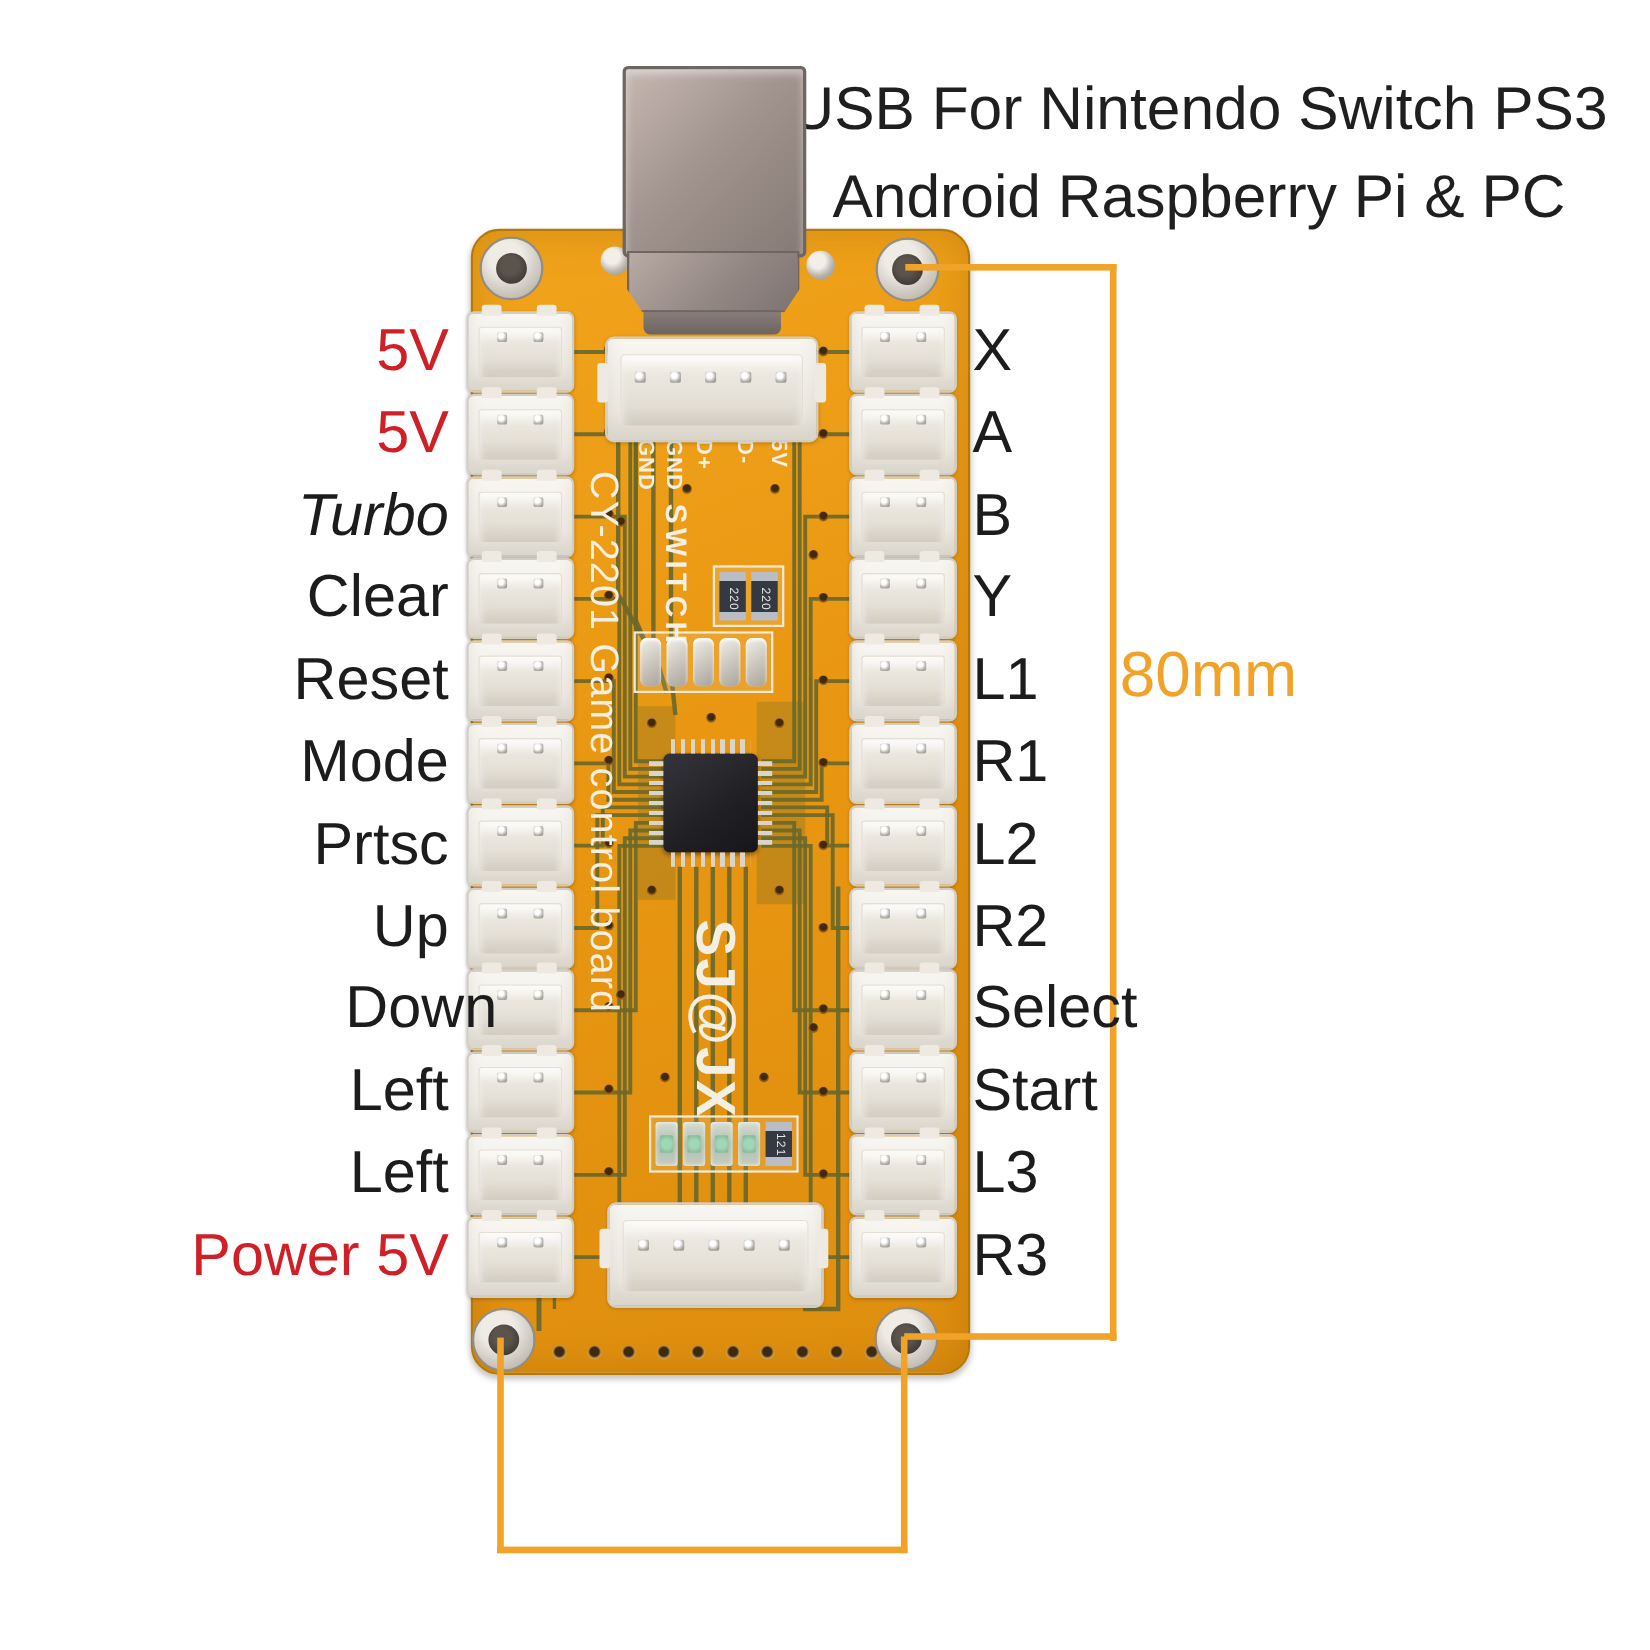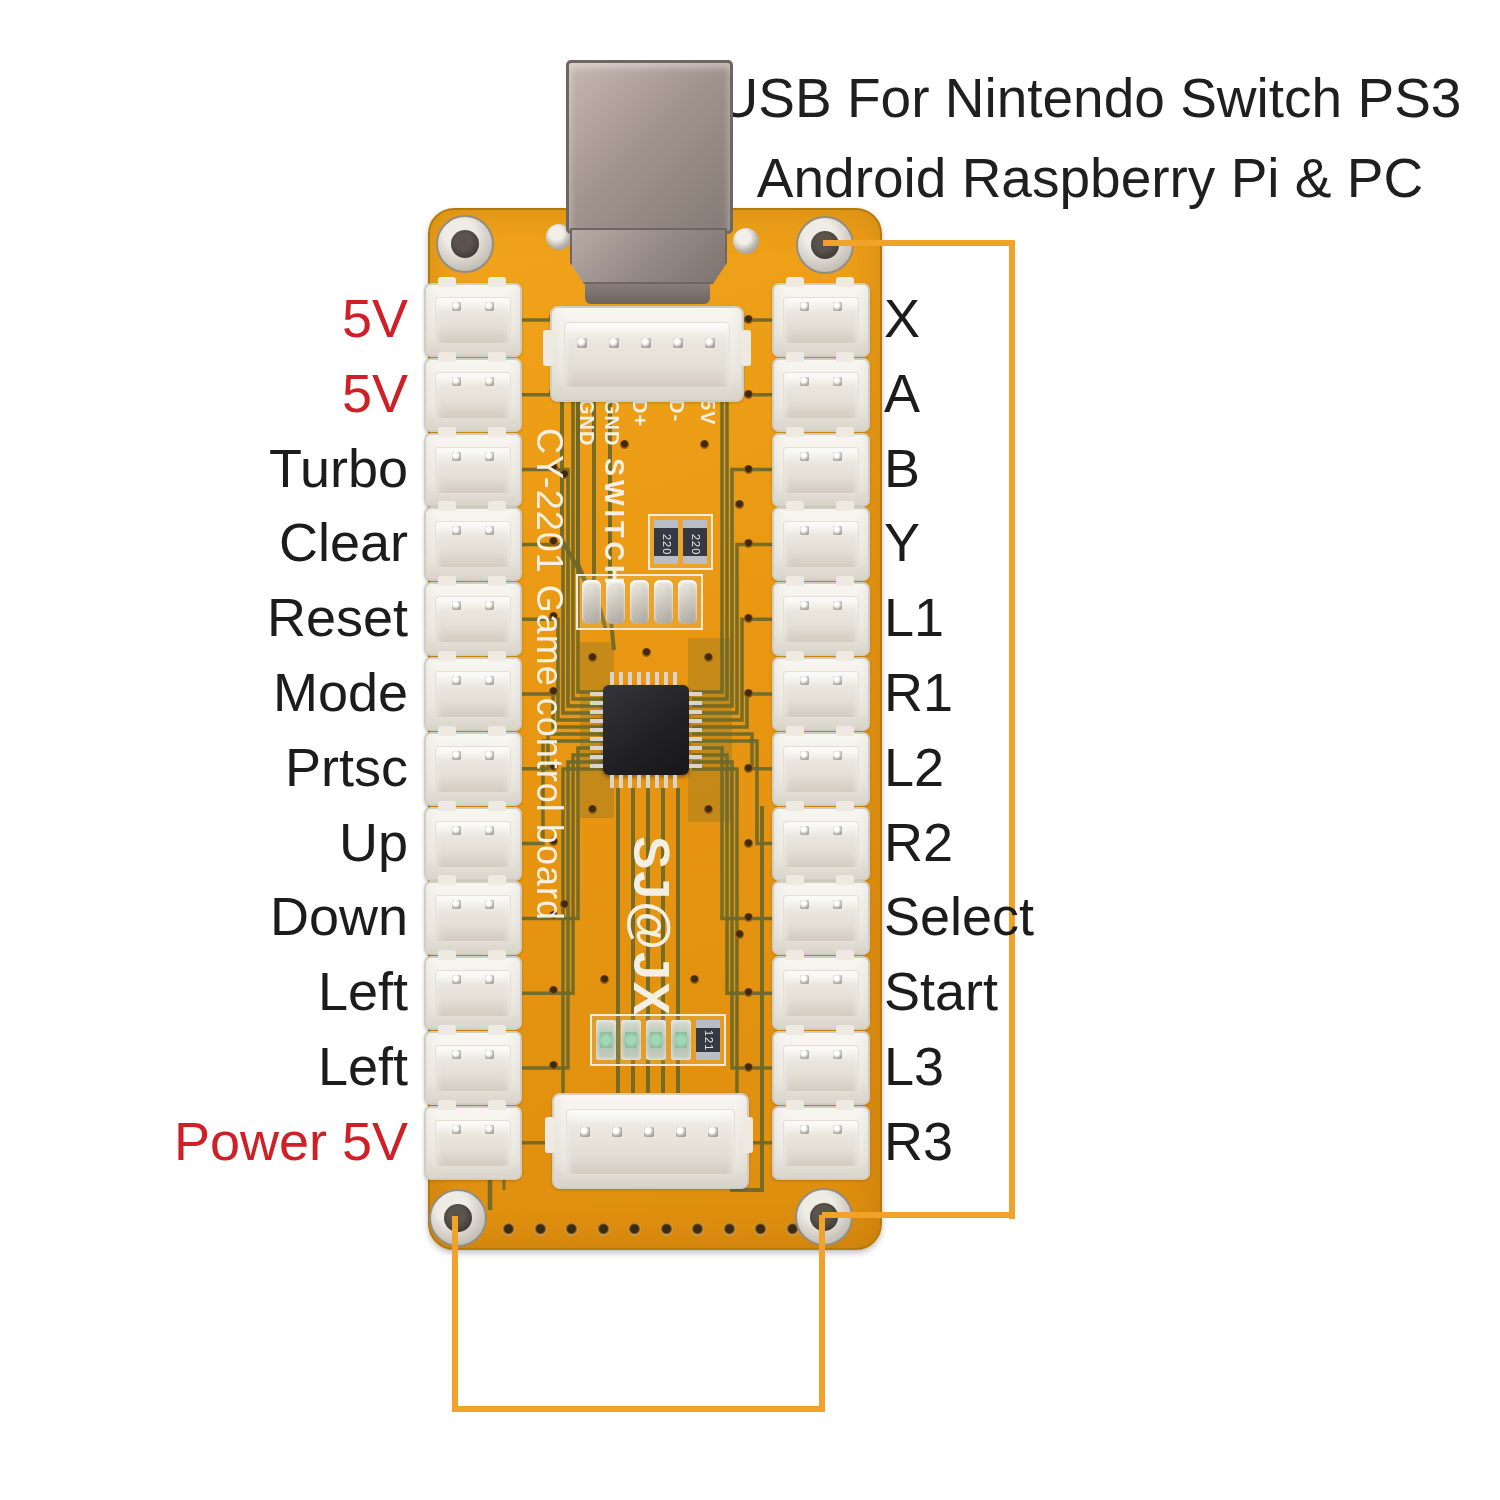--- a/index.html
+++ b/index.html
@@ -368,39 +368,40 @@
       <span class="bigvia" style="left: 785.5px; top: 1223px;"></span>
     </div>
 
   <div class="dim" style="left:823px;top:240px;width:192px;height:6px;"></div>
   <div class="dim" style="left:1009px;top:240px;width:6px;height:979px;"></div>
   <div class="dim" style="left:822px;top:1212px;width:193px;height:6px;"></div>
   <div class="dim" style="left:452px;top:1216px;width:6px;height:196px;"></div>
   <div class="dim" style="left:452px;top:1406px;width:373px;height:6px;"></div>
   <div class="dim" style="left:819px;top:1215px;width:6px;height:197px;"></div>
 
+  <div class="orange-text" style="left:1018px;top:580px;">80mm</div>
 
   <div id="labelLayer" style="position:absolute;left:0;top:0;z-index:8;">
       <div class="row-label left red" style="top: 280px;">5V</div>
       <div class="row-label right" style="top: 280px;">X</div>
       <div class="row-label left red" style="top: 354.8px;">5V</div>
       <div class="row-label right" style="top: 354.8px;">A</div>
-      <div class="row-label left" style="top: 429.6px;">Turbo</div>
+      <div class="row-label left" style="top: 429.6px; font-style: italic;">Turbo</div>
       <div class="row-label right" style="top: 429.6px;">B</div>
       <div class="row-label left" style="top: 504.4px;">Clear</div>
       <div class="row-label right" style="top: 504.4px;">Y</div>
       <div class="row-label left" style="top: 579.2px;">Reset</div>
       <div class="row-label right" style="top: 579.2px;">L1</div>
       <div class="row-label left" style="top: 654px; text-align: right;">Mode</div>
       <div class="row-label right" style="top: 654px;">R1</div>
       <div class="row-label left" style="top: 728.8px;">Prtsc</div>
       <div class="row-label right" style="top: 728.8px;">L2</div>
       <div class="row-label left" style="top: 803.6px;">Up</div>
       <div class="row-label right" style="top: 803.6px;">R2</div>
-      <div class="row-label left" style="top: 878.4px;">Down</div>
+      <div class="row-label left" style="top: 878.4px; padding-left: 44px;">Down</div>
       <div class="row-label right" style="top: 878.4px;">Select</div>
       <div class="row-label left" style="top: 953.2px;">Left</div>
       <div class="row-label right" style="top: 953.2px;">Start</div>
       <div class="row-label left" style="top: 1028px;">Left</div>
       <div class="row-label right" style="top: 1028px;">L3</div>
       <div class="row-label left red" style="top: 1102.8px;">Power 5V</div>
       <div class="row-label right" style="top: 1102.8px;">R3</div>
     </div>
 </div>
 

